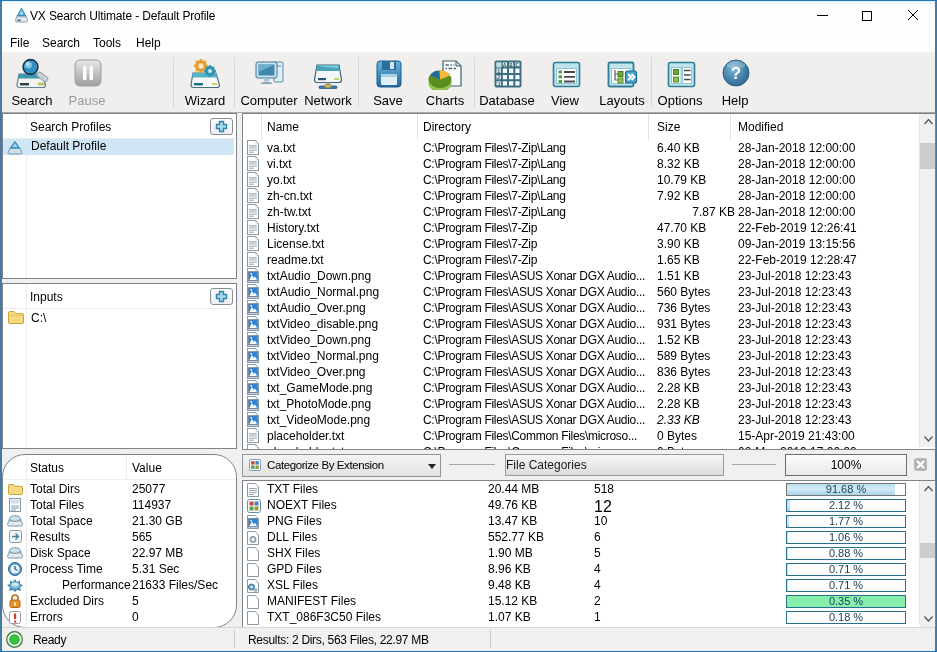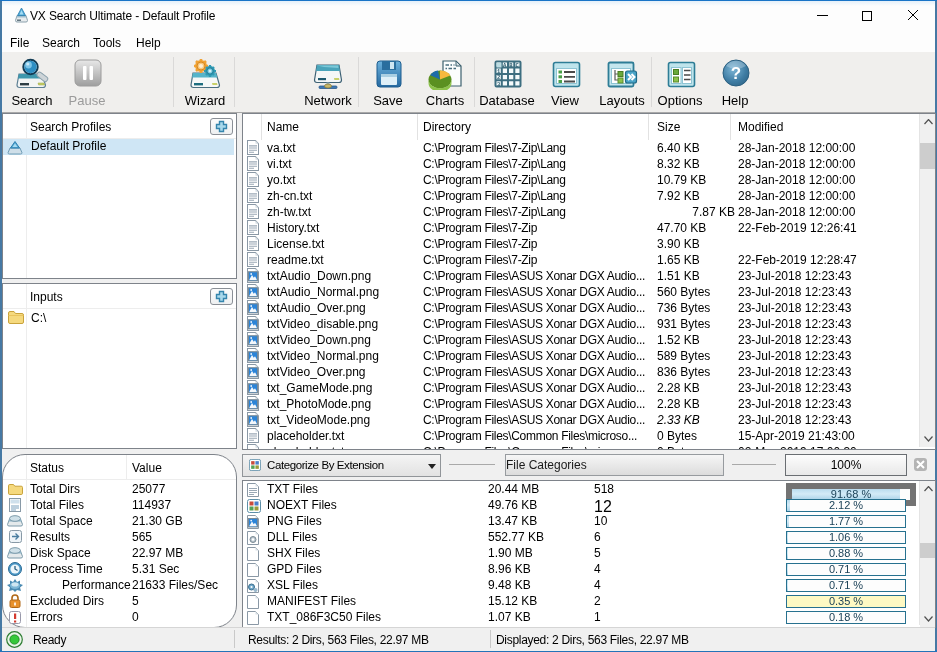--- a/index.html
+++ b/index.html
@@ -119,20 +119,32 @@
       <g fill="#2e9ab4">
           <circle cx="22" cy="13" r="5"></circle>
           <g stroke="#2e9ab4" stroke-width="2.2">
             <path d="M22 7 L22 19 M16 13 L28 13 M18 9 L26 17 M18 17 L26 9"></path>
           </g>
         </g>
       <circle cx="22" cy="13" r="3.2" fill="#6cc4da" stroke="#1f7a94" stroke-width="1"></circle>
       <circle cx="22" cy="13" r="1.5" fill="#d4eef4"></circle>
     </svg>
     <div class="lbl">Wizard</div>
+  </div>
+  <div class="tbtn" style="left:240px;">
+    <svg width="32" height="32" viewBox="0 0 32 32">
+      <rect x="20" y="4" width="9" height="20" rx="1" fill="#dfeef5" stroke="#5d8fa8"></rect>
+      <rect x="22" y="7" width="5" height="2" fill="#8fb8cc"></rect>
+      <rect x="2" y="4" width="21" height="16" rx="2" fill="#cfe3ee" stroke="#3f7795"></rect>
+      <rect x="4.5" y="6.5" width="16" height="11" fill="#3f88ae"></rect>
+      <path d="M4.5 6.5 L20.5 6.5 L4.5 14 Z" fill="#6fb0cf"></path>
+      <rect x="10" y="20" width="5" height="3" fill="#9fc3d4"></rect>
+      <path d="M7 25 Q12.5 22 18 25 L18 26 L7 26 Z" fill="#7fa8bc"></path>
+    </svg>
+    <div class="lbl">Computer</div>
   </div>
   <div class="tbtn" style="left:299px;">
     <svg width="34" height="32" viewBox="0 0 34 32" style="margin-left:-17px;">
       <path d="M6 7 L28 7 L30.5 22 Q30.5 24.5 28 24.5 L6 24.5 Q3.5 24.5 3.5 22 Z" fill="#f4f7f7" stroke="#3d6174" stroke-width="1.2"></path>
       <path d="M6 7 L28 7 L29 13 L5 13 Z" fill="#4aa4ba"></path>
       <path d="M6 7.5 L27 7.5 L27.5 10 L13 9 Z" fill="#7cc8d8"></path>
       <rect x="7" y="20" width="8" height="2.2" fill="#1f5a70"></rect>
       <path d="M23 20 l5 0 l0.4 2 l-5 0 Z" fill="#c8d06a"></path>
       <rect x="15.5" y="24.5" width="3" height="3.5" fill="#9ab4be"></rect>
       <rect x="8" y="28" width="18" height="2.5" rx="1" fill="#3e78b4" stroke="#2a5a8c" stroke-width="0.8"></rect>
@@ -435,20 +447,21 @@
   <svg class="abs" style="left:4px;top:122px" width="12" height="15" viewBox="0 0 12 14" preserveAspectRatio="none">
         <path d="M0.5 0.5 L8.5 0.5 L11.5 3.5 L11.5 13.5 L0.5 13.5 Z" fill="#fff" stroke="#8a98a5"></path>
         <path d="M8.5 0.5 L8.5 3.5 L11.5 3.5 Z" fill="#d8dfe5"></path>
         <g stroke="#9aa8b5" stroke-width="1">
           <path d="M2 5.5 L10 5.5 M2 7.5 L10 7.5 M2 9.5 L10 9.5 M2 11.5 L7 11.5"></path>
         </g>
       </svg>
       <div class="cell" style="left:24px;top:123px;width:152px;font-size:12px;">License.txt</div>
       <div class="cell" style="left:180px;top:123px;width:232px;font-size:12px;letter-spacing:-0.3px;">C:\Program Files\7-Zip</div>
       <div class="cell" style="left:414px;top:123px;width:78px;font-size:12px;">3.90 KB</div>
+      <div class="cell" style="left:495px;top:123px;width:180px;font-size:12px;">09-Jan-2019 13:15:56</div>
   <svg class="abs" style="left:4px;top:138px" width="12" height="15" viewBox="0 0 12 14" preserveAspectRatio="none">
         <path d="M0.5 0.5 L8.5 0.5 L11.5 3.5 L11.5 13.5 L0.5 13.5 Z" fill="#fff" stroke="#8a98a5"></path>
         <path d="M8.5 0.5 L8.5 3.5 L11.5 3.5 Z" fill="#d8dfe5"></path>
         <g stroke="#9aa8b5" stroke-width="1">
           <path d="M2 5.5 L10 5.5 M2 7.5 L10 7.5 M2 9.5 L10 9.5 M2 11.5 L7 11.5"></path>
         </g>
       </svg>
       <div class="cell" style="left:24px;top:139px;width:152px;font-size:12px;">readme.txt</div>
       <div class="cell" style="left:180px;top:139px;width:232px;font-size:12px;letter-spacing:-0.3px;">C:\Program Files\7-Zip</div>
       <div class="cell" style="left:414px;top:139px;width:78px;font-size:12px;">1.65 KB</div>
@@ -631,21 +644,21 @@
     <svg class="abs" style="left:4px;top:2px" width="14" height="14" viewBox="0 0 14 14">
         <path d="M0.5 0.5 L8.5 0.5 L11.5 3.5 L11.5 13.5 L0.5 13.5 Z" fill="#fff" stroke="#8a98a5"></path>
         <path d="M8.5 0.5 L8.5 3.5 L11.5 3.5 Z" fill="#d8dfe5"></path>
         <g stroke="#9aa8b5" stroke-width="1">
           <path d="M2 5.5 L10 5.5 M2 7.5 L10 7.5 M2 9.5 L10 9.5 M2 11.5 L7 11.5"></path>
         </g>
       </svg>
       <div class="cell" style="left:24px;top:1px;width:200px;font-size:12px;">TXT Files</div>
       <div class="cell" style="left:245px;top:1px;width:90px;font-size:12px;">20.44 MB</div>
       <div class="cell" style="left:351px;top:1px;width:60px;font-size:12px;">518</div>
-      <div class="abs" style="left:543px;top:2px;width:118px;height:11px;border:6px solid #737373;background:#fdfdfd;">
+      <div class="abs" style="left:543px;top:2px;width:118px;height:11px;border:1px solid #737373;background:#fdfdfd;">
         <div class="abs" style="left:0;top:0;width:108.2px;height:11px;background:linear-gradient(#b9dcee,#d4ebf7 45%,#a9d2e8);"></div>
         <div class="abs" style="left:0;top:0;width:100%;text-align:center;font-size:11px;line-height:11px;color:#1c4258;">91.68 %</div>
       </div>
     <svg class="abs" style="left:4px;top:18px" width="14" height="14" viewBox="0 0 14 14">
         <rect x="0.5" y="0.5" width="13" height="13" rx="2" fill="#fff" stroke="#5d8fa8"></rect>
         <rect x="2.5" y="2.5" width="4" height="4" fill="#c94a3a"></rect>
         <rect x="7.5" y="2.5" width="4" height="4" fill="#4a7dc9"></rect>
         <rect x="2.5" y="7.5" width="4" height="4" fill="#55a055"></rect>
         <rect x="7.5" y="7.5" width="4" height="4" fill="#9a9a3a"></rect>
       </svg>
@@ -719,21 +732,21 @@
         <div class="abs" style="left:0;top:0;width:0.8px;height:11px;background:linear-gradient(#b9dcee,#d4ebf7 45%,#a9d2e8);"></div>
         <div class="abs" style="left:0;top:0;width:100%;text-align:center;font-size:11px;line-height:11px;color:#1c4258;">0.71 %</div>
       </div>
     <svg class="abs" style="left:4px;top:114px" width="14" height="14" viewBox="0 0 14 14">
         <path d="M0.5 0.5 L8.5 0.5 L11.5 3.5 L11.5 13.5 L0.5 13.5 Z" fill="#fff" stroke="#8a98a5"></path>
         <path d="M8.5 0.5 L8.5 3.5 L11.5 3.5 Z" fill="#d8dfe5"></path>
       </svg>
       <div class="cell" style="left:24px;top:113px;width:200px;font-size:12px;">MANIFEST Files</div>
       <div class="cell" style="left:245px;top:113px;width:90px;font-size:12px;">15.12 KB</div>
       <div class="cell" style="left:351px;top:113px;width:60px;font-size:12px;">2</div>
-      <div class="abs" style="left:543px;top:114px;width:118px;height:11px;border:1px solid #27718f;background:#fef9c3;">
+      <div class="abs" style="left:543px;top:114px;width:118px;height:11px;border:1px solid #27718f;background:#86efac;">
         <div class="abs" style="left:0;top:0;width:0.4px;height:11px;background:linear-gradient(#b9dcee,#d4ebf7 45%,#a9d2e8);"></div>
         <div class="abs" style="left:0;top:0;width:100%;text-align:center;font-size:11px;line-height:11px;color:#1c4258;">0.35 %</div>
       </div>
     <svg class="abs" style="left:4px;top:130px" width="14" height="14" viewBox="0 0 14 14">
         <path d="M0.5 0.5 L8.5 0.5 L11.5 3.5 L11.5 13.5 L0.5 13.5 Z" fill="#fff" stroke="#8a98a5"></path>
         <path d="M8.5 0.5 L8.5 3.5 L11.5 3.5 Z" fill="#d8dfe5"></path>
       </svg>
       <div class="cell" style="left:24px;top:129px;width:200px;font-size:12px;">TXT_086F3C50 Files</div>
       <div class="cell" style="left:245px;top:129px;width:90px;font-size:12px;">1.07 KB</div>
       <div class="cell" style="left:351px;top:129px;width:60px;font-size:12px;">1</div>
@@ -758,14 +771,13 @@
   
   <div class="abs statusbar"></div>
   <div class="abs" style="left:6px;top:631px;"><svg width="17" height="17" viewBox="0 0 17 17">
         <circle cx="8.5" cy="8.5" r="7.8" fill="#e8f5e8" stroke="#2e7d32" stroke-width="1.2"></circle>
         <circle cx="8.5" cy="8.5" r="4.6" fill="#35c83a" stroke="#1f8f24"></circle>
       </svg></div>
   <div class="abs stext" style="left:33px;">Ready</div>
   <div class="abs ssep" style="left:234px;"></div>
   <div class="abs stext" style="left:248px;">Results: 2 Dirs, 563 Files, 22.97 MB</div>
   <div class="abs ssep" style="left:490px;"></div>
-  <div class="abs stext" style="left:496px;">Displayed: 2 Dirs, 563 Files, 22.97 MB</div>
 </div>
 
 </body></html>

